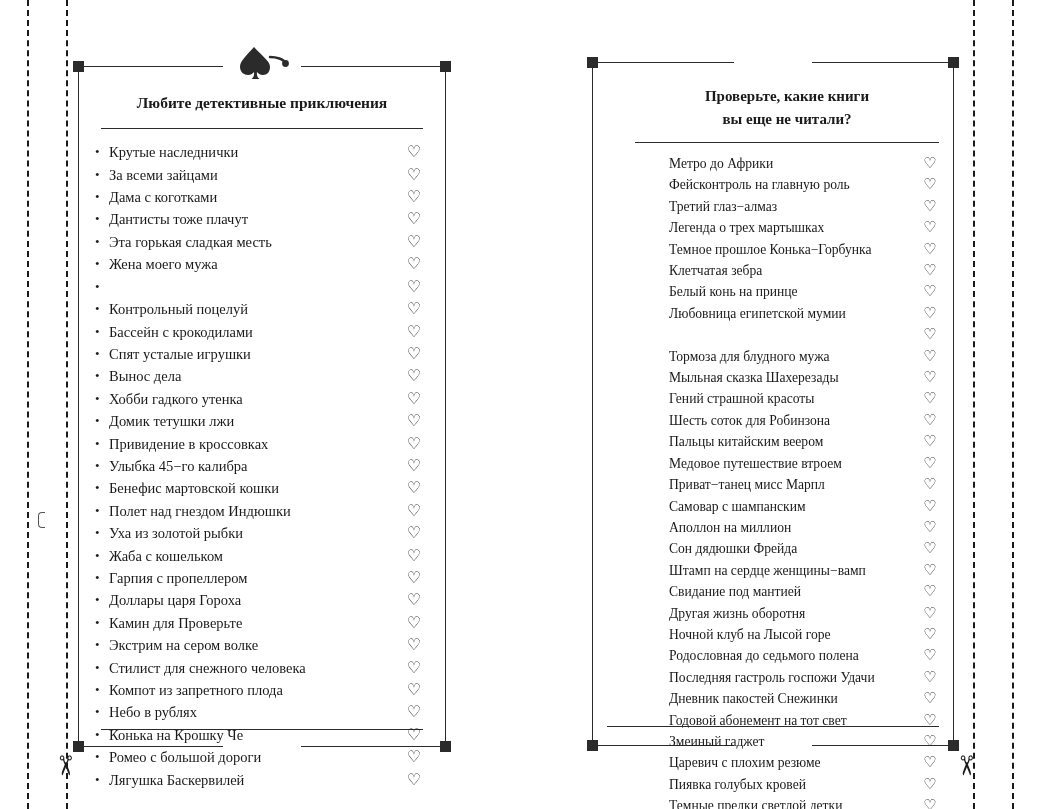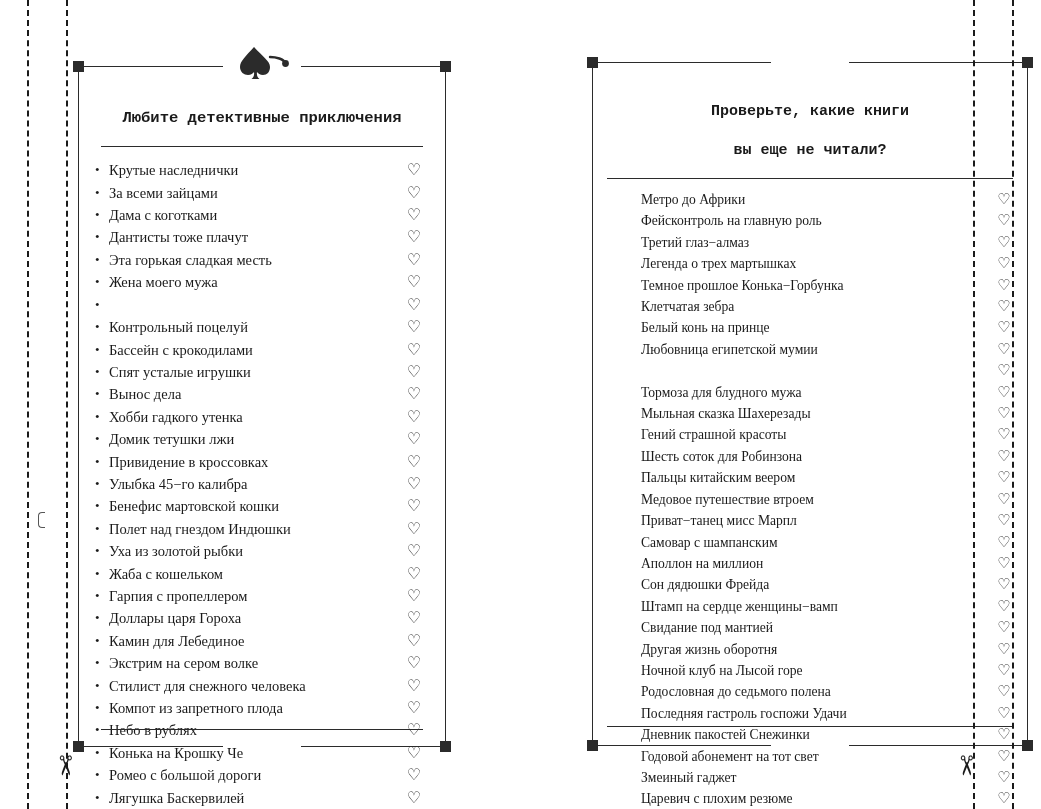--- a/index.html
+++ b/index.html
@@ -51,21 +51,21 @@
   .scissors.s2 { left: 954px; top: 752px; }
 
   
   .card {
     position: absolute;
     border: 1px solid #2b2b2b;
     background: #fff;
     box-sizing: border-box;
   }
   .card.left-card  { left: 78px;  top: 66px; width: 368px; height: 681px; }
-  .card.right-card { left: 592px; top: 62px; width: 436px; height: 684px; }
+  .card.right-card { left: 592px; top: 62px; width: 362px; height: 684px; padding-left: 28px; }
 
   
   .corner {
     position: absolute;
     width: 11px;
     height: 11px;
     background: #2b2b2b;
   }
   .corner.tl { left: -6px;  top: -6px; }
   .corner.tr { right: -6px; top: -6px; }
@@ -94,23 +94,22 @@
   
   .card-head {
     text-align: center;
     font-weight: bold;
     font-size: 15.5px;
     line-height: 1.5;
     padding-top: 24px;
   }
   .right-card .card-head { padding-top: 22px; font-size: 15px; }
   .head-line {
-    margin: 16px auto;
+    margin: 0 auto;
     display: block;
-    font-family: Liberation Mono, monospace;
   }
   .rule {
     height: 1px;
     background: #2b2b2b;
     margin: 14px 22px 0 22px;
   }
   .right-card .rule { margin: 12px 14px 0 14px; }
 
   
   ul.booklist {
@@ -338,21 +337,21 @@
           <span class="heart">♡</span>
         </li>
         <li>
           <span class="bullet">•</span>
           <span class="title">Доллары царя Гороха</span>
           <span class="spacer"></span>
           <span class="heart">♡</span>
         </li>
         <li>
           <span class="bullet">•</span>
-          <span class="title">Камин для Лебединое</span>
+          <span class="title">Камин для Проверьте</span>
           <span class="spacer"></span>
           <span class="heart">♡</span>
         </li>
         <li>
           <span class="bullet">•</span>
           <span class="title">Экстрим на сером волке</span>
           <span class="spacer"></span>
           <span class="heart">♡</span>
         </li>
         <li>

